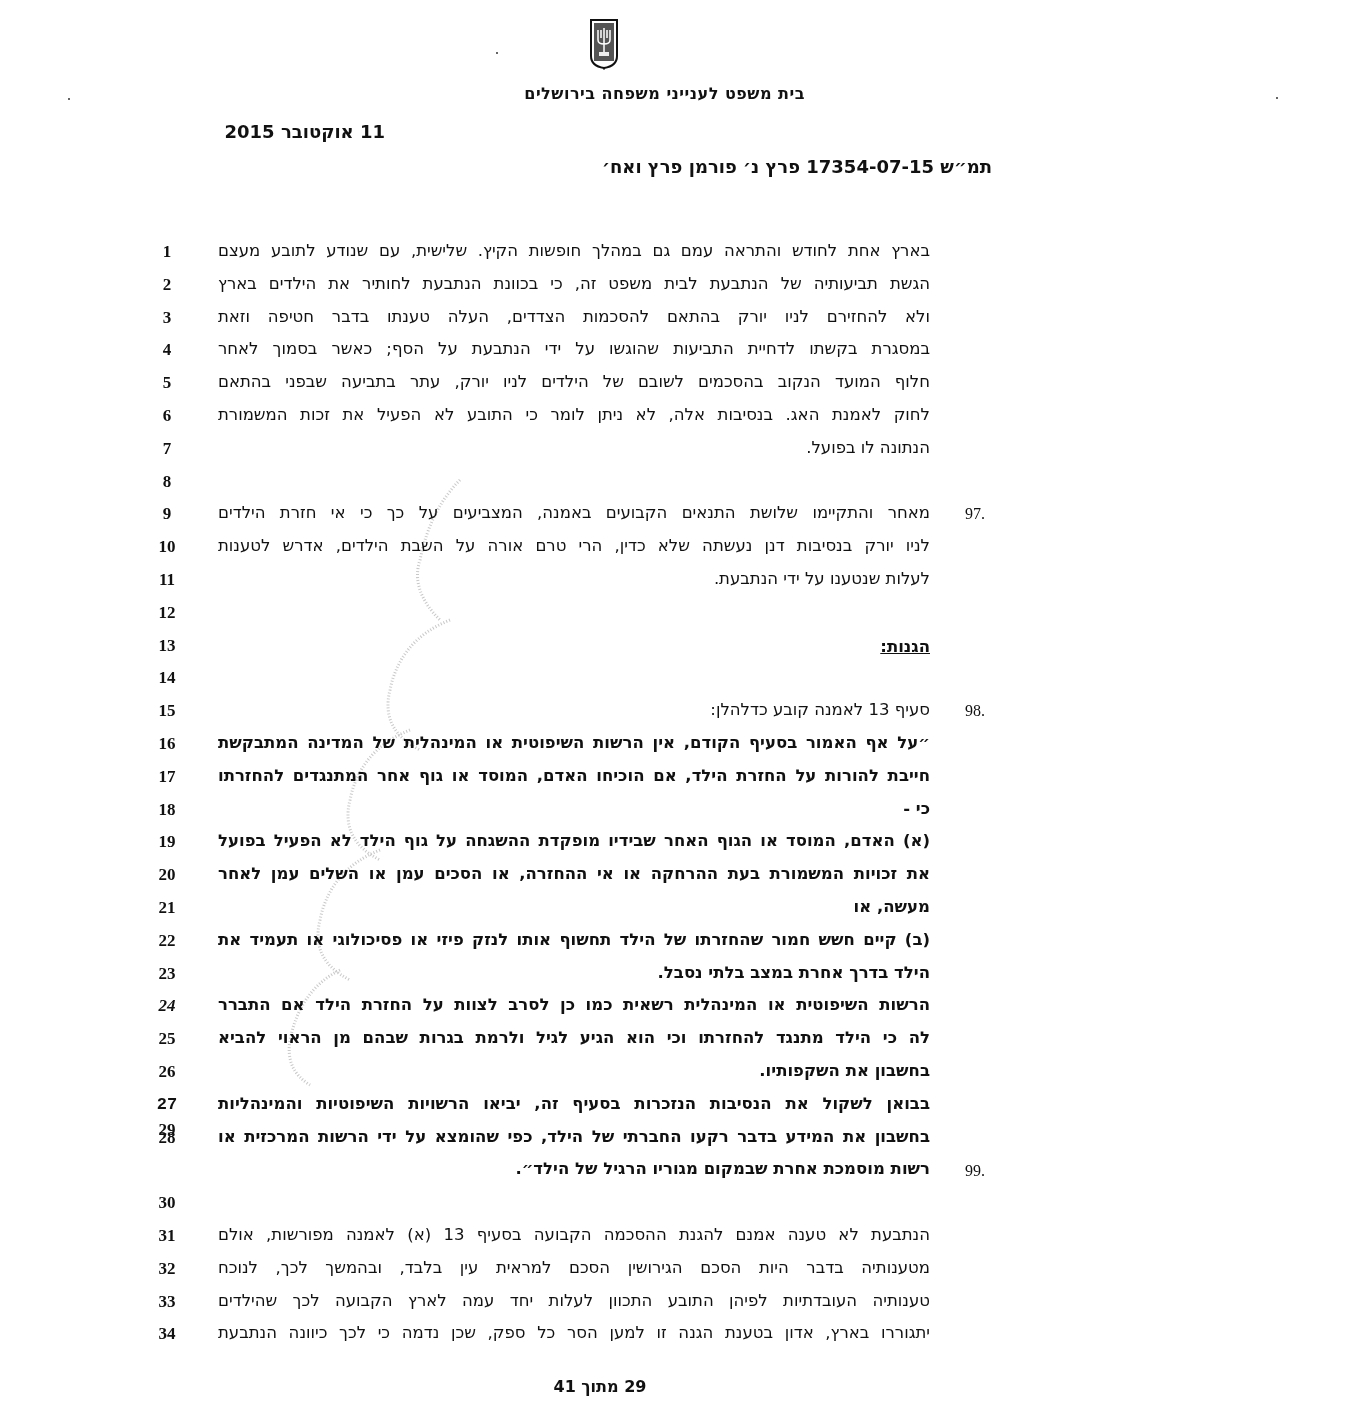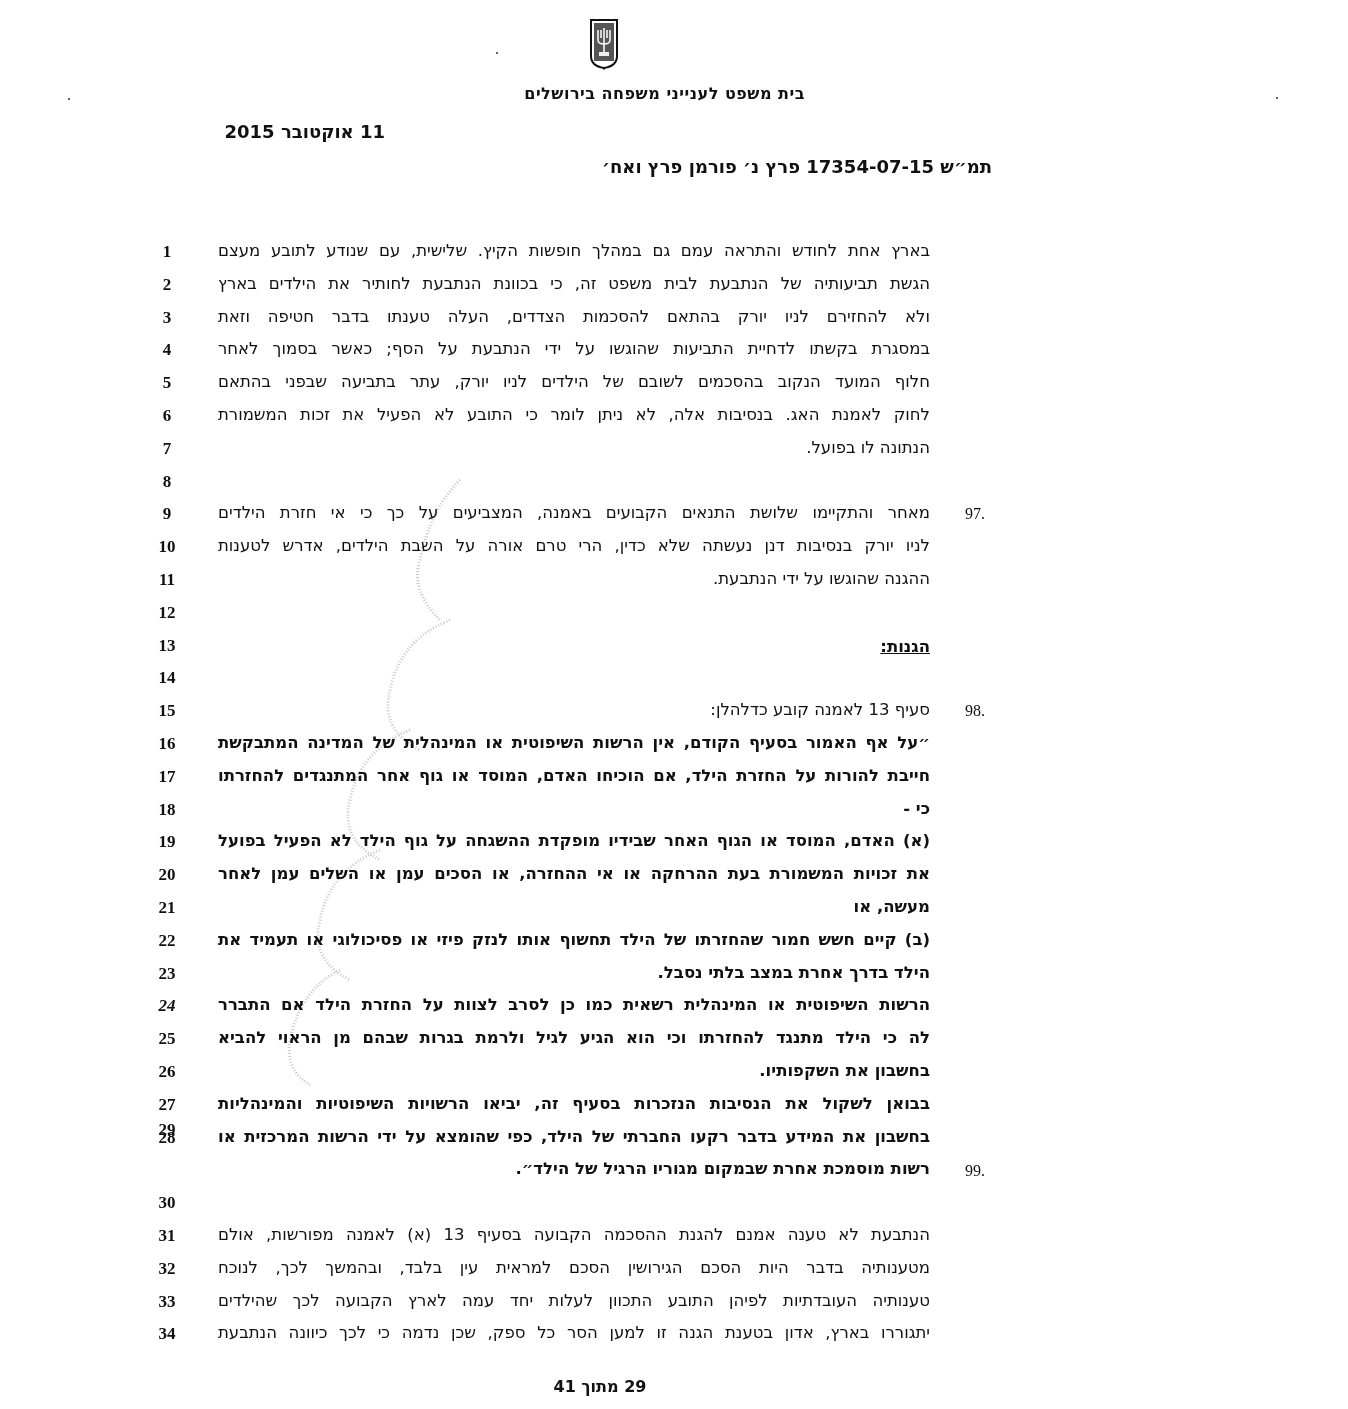--- a/index.html
+++ b/index.html
@@ -73,21 +73,21 @@
     <div class="line" style="top: 405px;">לחוק לאמנת האג. בנסיבות אלה, לא ניתן לומר כי התובע לא הפעיל את זכות המשמורת</div>
     <div class="lineno" style="top: 439px;">7</div>
     <div class="line last" style="top: 438px;">הנתונה לו בפועל.</div>
     <div class="lineno" style="top: 472px;">8</div>
     <div class="lineno" style="top: 504px;">9</div>
     <div class="line" style="top: 503px;">מאחר והתקיימו שלושת התנאים הקבועים באמנה, המצביעים על כך כי אי חזרת הילדים</div>
     <div class="para-no" style="top: 505px;">97.</div>
     <div class="lineno" style="top: 537px;">10</div>
     <div class="line" style="top: 536px;">לניו יורק בנסיבות דנן נעשתה שלא כדין, הרי טרם אורה על השבת הילדים, אדרש לטענות</div>
     <div class="lineno" style="top: 570px;">11</div>
-    <div class="line last" style="top: 569px;">ההגנה שהוגשו על ידי הנתבעת.</div>
+    <div class="line last" style="top: 569px;">לעלות שנטענו על ידי הנתבעת.</div>
     <div class="lineno" style="top: 603px;">12</div>
     <div class="lineno" style="top: 636px;">13</div>
     <div class="heading" style="top: 609px; margin-top: 28px;">הגנות:</div>
     <div class="lineno" style="top: 668px;">14</div>
     <div class="lineno" style="top: 701px;">15</div>
     <div class="line last" style="top: 700px;">סעיף 13 לאמנה קובע כדלהלן:</div>
     <div class="para-no" style="top: 702px;">98.</div>
     <div class="lineno" style="top: 734px;">16</div>
     <div class="line bold" style="top: 733px;">״על אף האמור בסעיף הקודם, אין הרשות השיפוטית או המינהלית של המדינה המתבקשת</div>
     <div class="lineno" style="top: 767px;">17</div>
@@ -103,21 +103,21 @@
     <div class="lineno" style="top: 931px;">22</div>
     <div class="line bold" style="top: 930px;">(ב) קיים חשש חמור שהחזרתו של הילד תחשוף אותו לנזק פיזי או פסיכולוגי או תעמיד את</div>
     <div class="lineno" style="top: 964px;">23</div>
     <div class="line bold last" style="top: 963px;">הילד בדרך אחרת במצב בלתי נסבל.</div>
     <div class="lineno" style="top: 996px; font-style: italic;">24</div>
     <div class="line bold" style="top: 995px;">הרשות השיפוטית או המינהלית רשאית כמו כן לסרב לצוות על החזרת הילד אם התברר</div>
     <div class="lineno" style="top: 1029px; text-align: center;">25</div>
     <div class="line bold" style="top: 1028px;">לה כי הילד מתנגד להחזרתו וכי הוא הגיע לגיל ולרמת בגרות שבהם מן הראוי להביא</div>
     <div class="lineno" style="top: 1062px;">26</div>
     <div class="line bold last" style="top: 1061px;">בחשבון את השקפותיו.</div>
-    <div class="lineno" style="top: 1095px;">27</div>
+    <div class="lineno" style="top: 1095px; font-family: Liberation Mono, monospace;">27</div>
     <div class="line bold" style="top: 1094px;">בבואן לשקול את הנסיבות הנזכרות בסעיף זה, יביאו הרשויות השיפוטיות והמינהליות</div>
     <div class="lineno" style="top: 1128px;">28</div>
     <div class="line bold" style="top: 1127px;">בחשבון את המידע בדבר רקעו החברתי של הילד, כפי שהומצא על ידי הרשות המרכזית או</div>
     <div class="lineno" style="top: 1120px;">29</div>
     <div class="line bold last" style="top: 1159px;">רשות מוסמכת אחרת שבמקום מגוריו הרגיל של הילד״.</div>
     <div class="lineno" style="top: 1193px;">30</div>
     <div class="lineno" style="top: 1226px;">31</div>
     <div class="line" style="top: 1225px;">הנתבעת לא טענה אמנם להגנת ההסכמה הקבועה בסעיף 13 (א) לאמנה מפורשות, אולם</div>
     <div class="para-no" style="top: 1162px;">99.</div>
     <div class="lineno" style="top: 1259px;">32</div>

